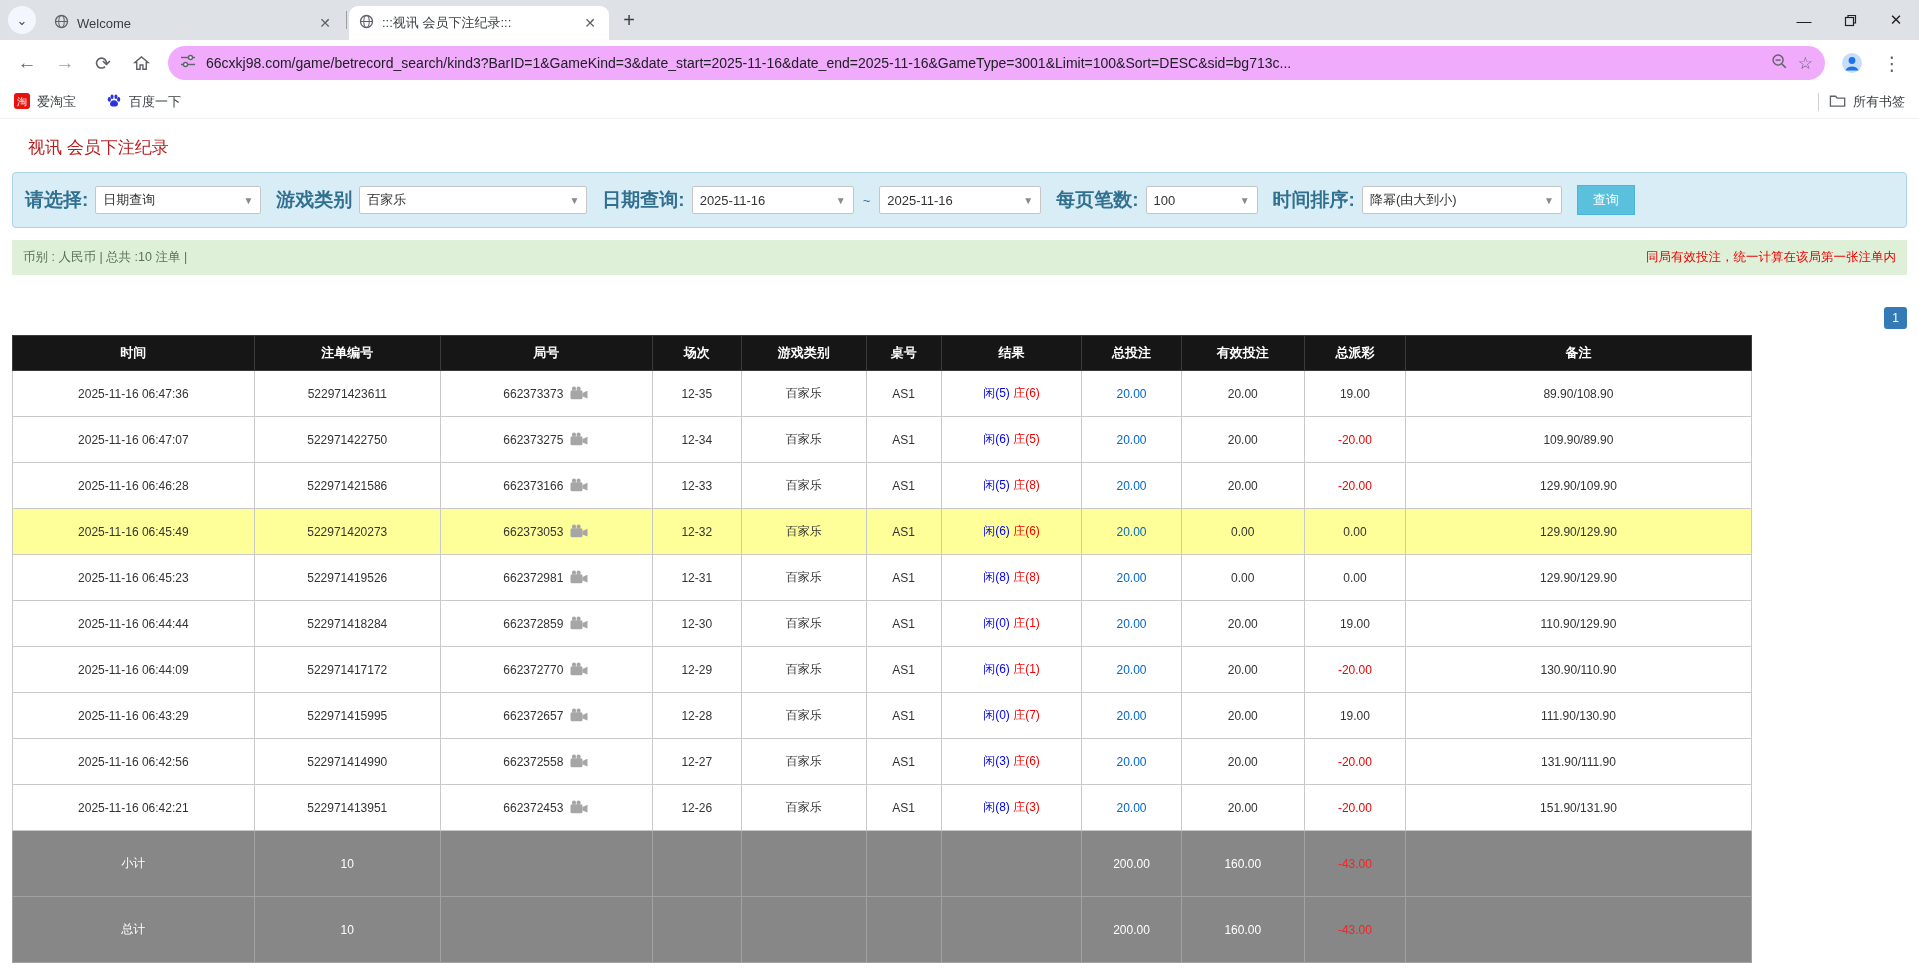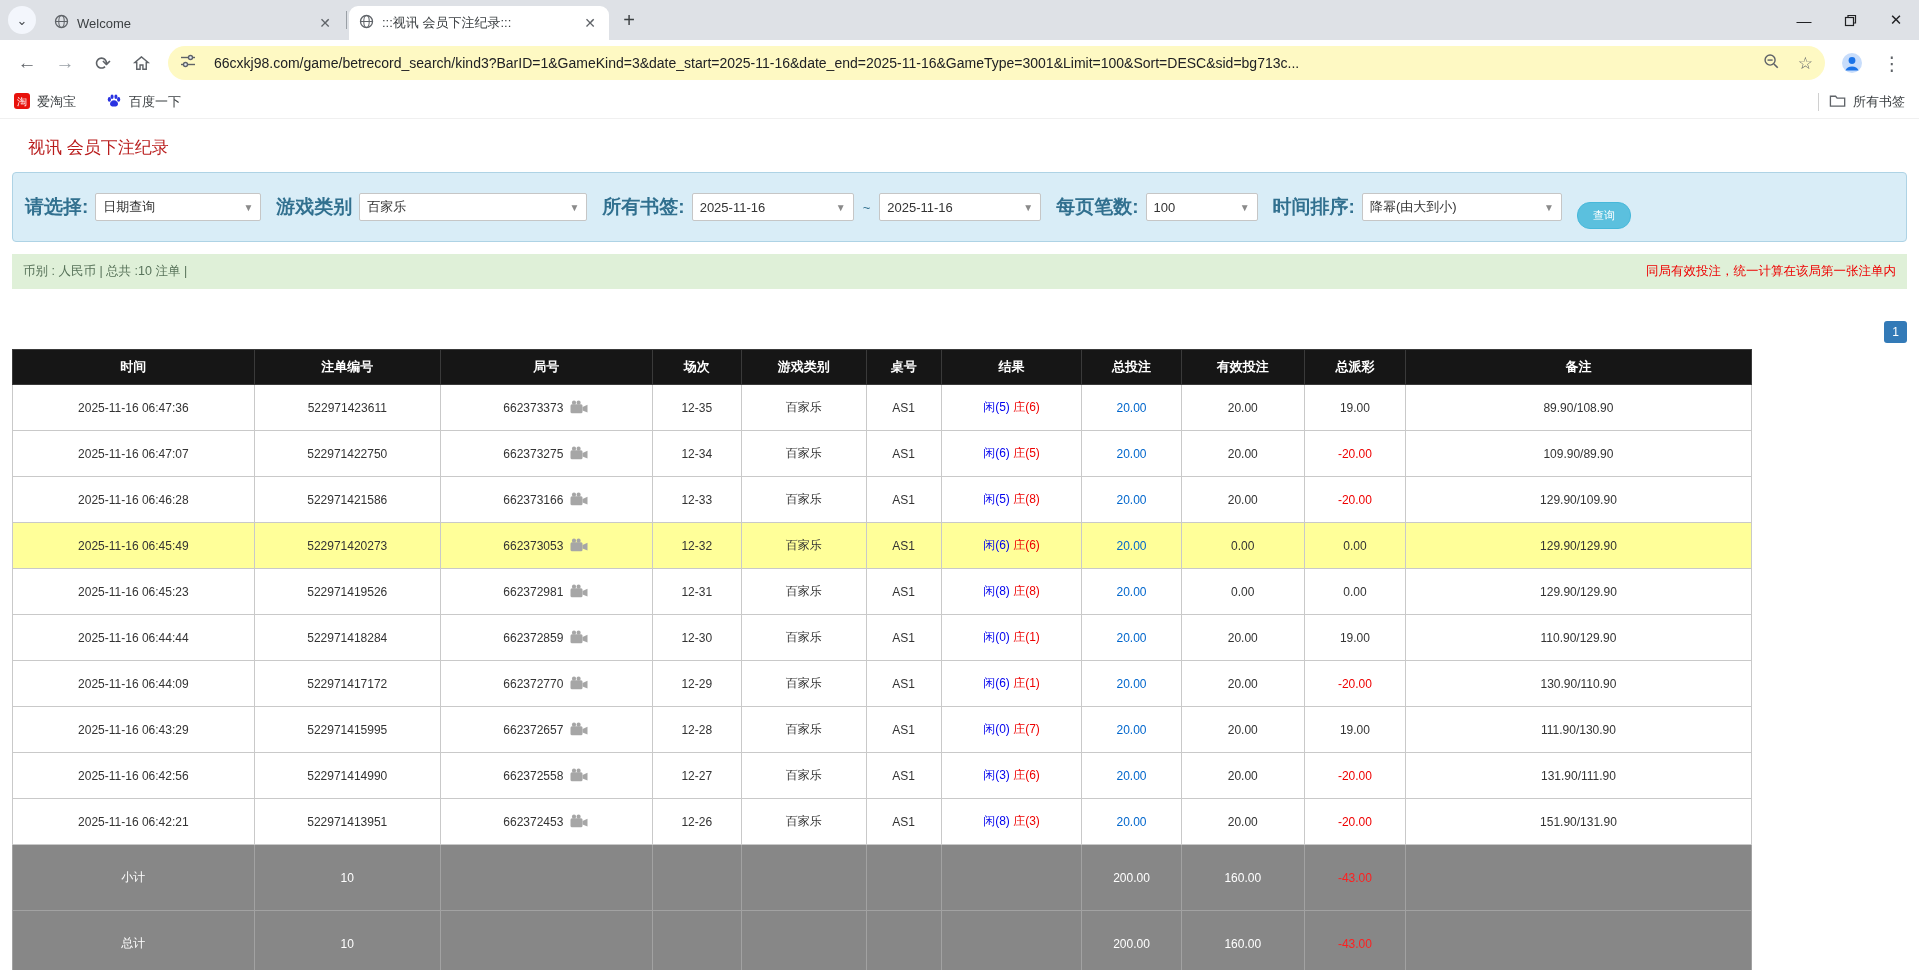--- a/index.html
+++ b/index.html
@@ -15,40 +15,40 @@
   .tab .tab-title { flex:1; white-space:nowrap; overflow:hidden; text-overflow:ellipsis; }
   .tab .tab-close { font-size:14px; color:#5f6368; width:18px; height:18px; border-radius:9px; display:flex; align-items:center; justify-content:center; cursor:pointer; }
   .tab-divider { width:1px; height:18px; background:#9aa0a6; align-self:center; margin:0 2px; }
   .new-tab { width:28px; height:28px; display:flex; align-items:center; justify-content:center; font-size:20px; color:#3c4043; cursor:pointer; margin-left:6px; }
   .win-controls { position:absolute; right:0; top:0; height:40px; display:flex; }
   .win-btn { width:46px; height:40px; display:flex; align-items:center; justify-content:center; color:#202124; font-size:15px; cursor:pointer; }
 
   .navbar { height:46px; background:#fff; display:flex; align-items:center; padding:0 10px; gap:4px; }
   .nav-icon { width:34px; height:34px; display:flex; align-items:center; justify-content:center; font-size:19px; color:#5f6368; border-radius:17px; cursor:pointer; }
   .nav-icon.disabled { color:#9aa0a6; }
-  .omnibox { flex:1; height:34px; background:#fef9c3; border-radius:17px; display:flex; align-items:center; padding:0 12px; gap:18px; margin:0 6px; }
+  .omnibox { flex:1; height:34px; background:#f0abfc; border-radius:17px; display:flex; align-items:center; padding:0 12px; gap:10px; margin:0 6px; }
   .omnibox .url { flex:1; font-size:14px; color:#202124; white-space:nowrap; overflow:hidden; }
   .right-icons { display:flex; align-items:center; gap:6px; }
 
   .bookmarks { height:33px; background:#fff; display:flex; align-items:center; padding:0 14px; gap:30px; font-size:13px; color:#3c4043; border-bottom:1px solid #f0f0f0; }
   .bookmark { display:flex; align-items:center; gap:7px; cursor:pointer; }
   .bm-right { margin-left:auto; display:flex; align-items:center; gap:10px; }
   .bm-sep { width:1px; height:18px; background:#d0d0d0; }
 
   
   .page { background:#fff; }
   .page-title { font-size:17px; color:#b91c1c; font-weight:400; margin:17px 28px 13px; }
 
   .filter-panel { margin:0 12px; background:#d9edf7; border:1px solid #aed3e5; border-radius:4px; padding:12px 10px; display:flex; align-items:center; gap:7px; }
   .f-label { color:#31708f; font-weight:bold; font-size:19px; margin-left:8px; white-space:nowrap; }
   .f-label.first { margin-left:2px; }
   .select { display:inline-flex; align-items:center; justify-content:space-between; background:#fff; border:1px solid #c6c6c6; border-radius:2px; height:28px; padding:0 7px; font-size:13px; color:#333; cursor:pointer; }
   .select .arrow { color:#8a8a8a; font-size:10px; margin-left:8px; }
   .tilde { color:#31708f; font-size:13px; margin:0 2px; }
-  .btn-search { background:#5bc0de; color:#fff; border:1px solid #46b8da; border-radius:13px; font-size:11px; padding:5px 15px; margin-left:8px; cursor:pointer;margin-top:17px; }
+  .btn-search { background:#5bc0de; color:#fff; border:1px solid #46b8da; border-radius:0; font-size:13px; padding:5px 15px; margin-left:8px; cursor:pointer; }
 
   .info-bar { margin:12px 12px 0; background:#dff0d8; border:1px solid #dff0d8; padding:8px 10px; display:flex; align-items:center; justify-content:space-between; }
   .info-left { font-size:12.5px; color:#58735a; }
   .info-right { font-size:12.5px; color:#ee0000; }
 
   .pager { margin:32px 12px 6px; text-align:right; }
   .pager.bottom { margin:16px 12px 0; }
   .page-num { display:inline-block; background:#337ab7; color:#fff; font-size:12px; padding:4px 8px; border-radius:3px; cursor:pointer; }
 
   table.records { width:1740px; margin:0 12px; border-collapse:collapse; font-size:12px; text-align:center; }
@@ -196,21 +196,21 @@
       <span>日期查询</span>
       <span class="arrow">▼</span>
     </div>
 
     <span class="f-label">游戏类别</span>
     <div class="select" style="width:228px;">
       <span>百家乐</span>
       <span class="arrow">▼</span>
     </div>
 
-    <span class="f-label">所有书签:</span>
+    <span class="f-label">日期查询:</span>
     <div class="select" style="width:162px;">
       <span>2025-11-16</span>
       <span class="arrow">▼</span>
     </div>
     <span class="tilde">~</span>
     <div class="select" style="width:162px;">
       <span>2025-11-16</span>
       <span class="arrow">▼</span>
     </div>
 

